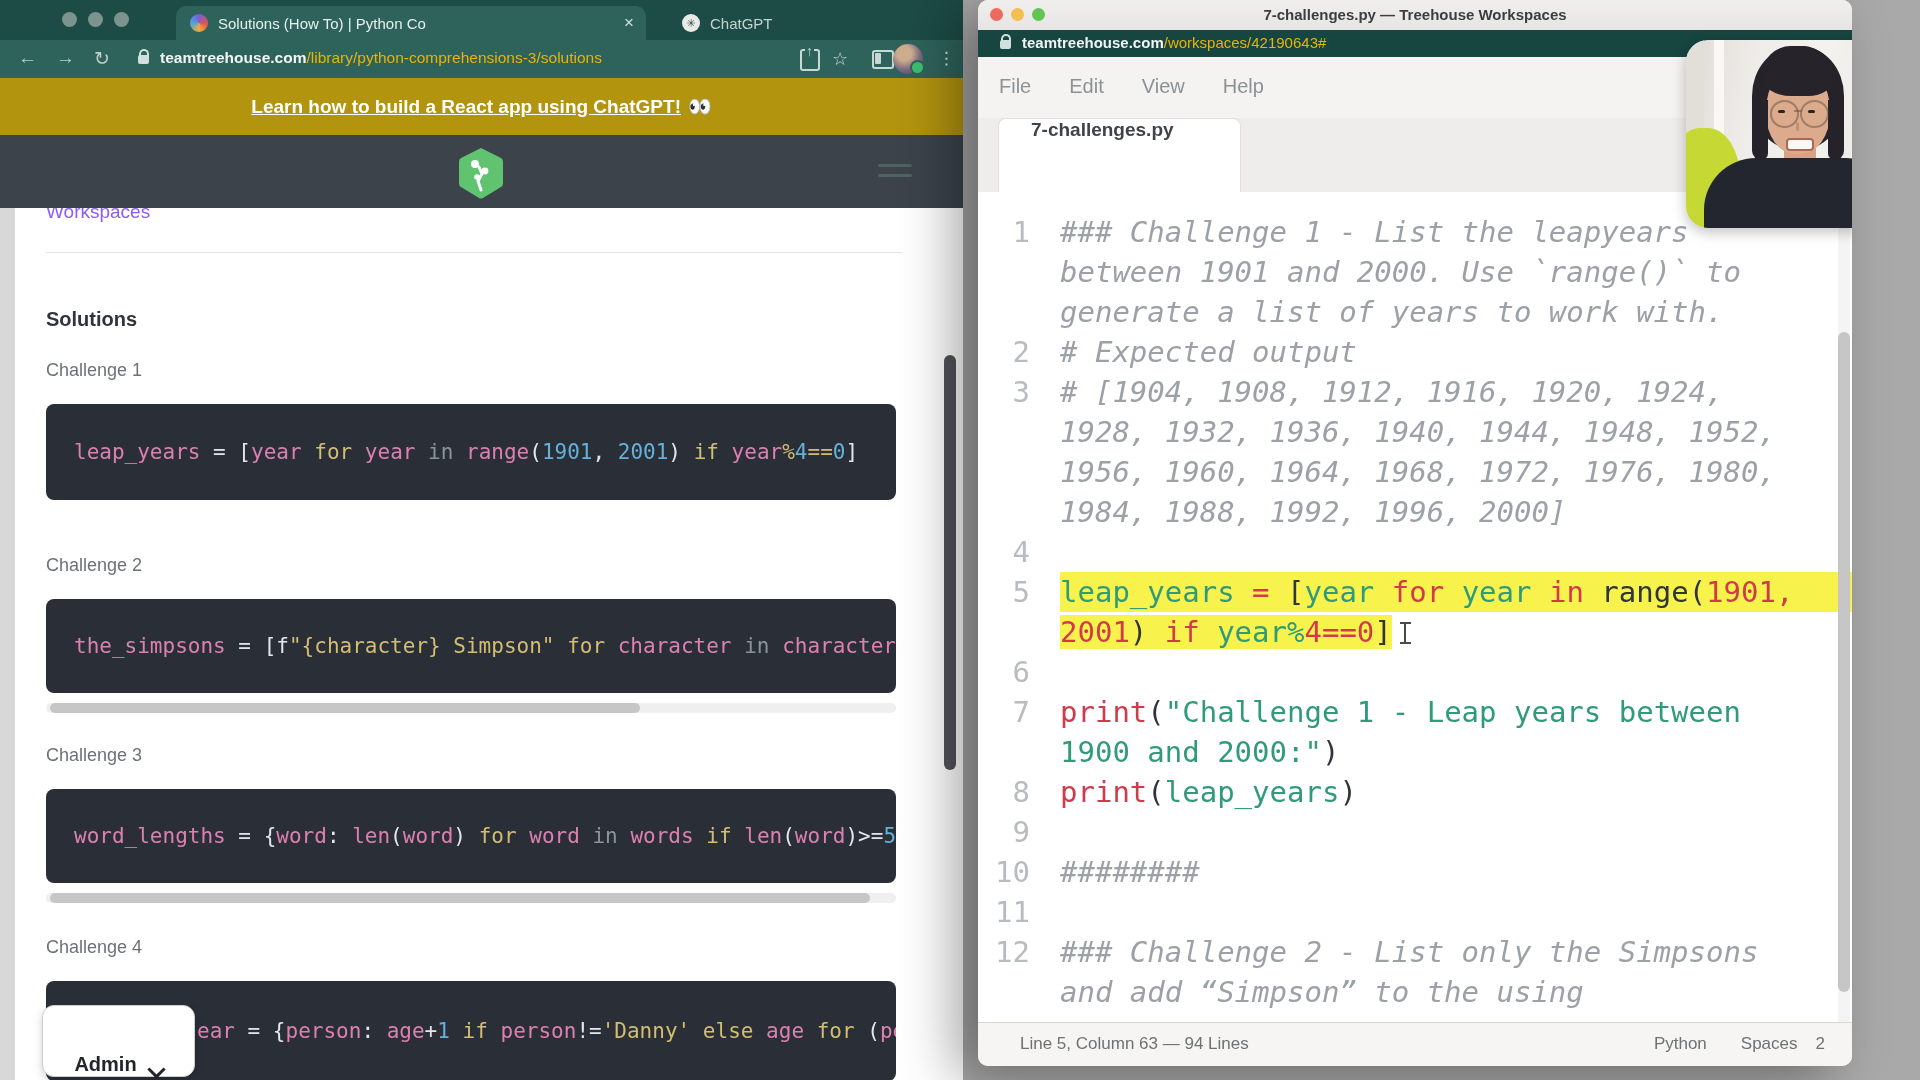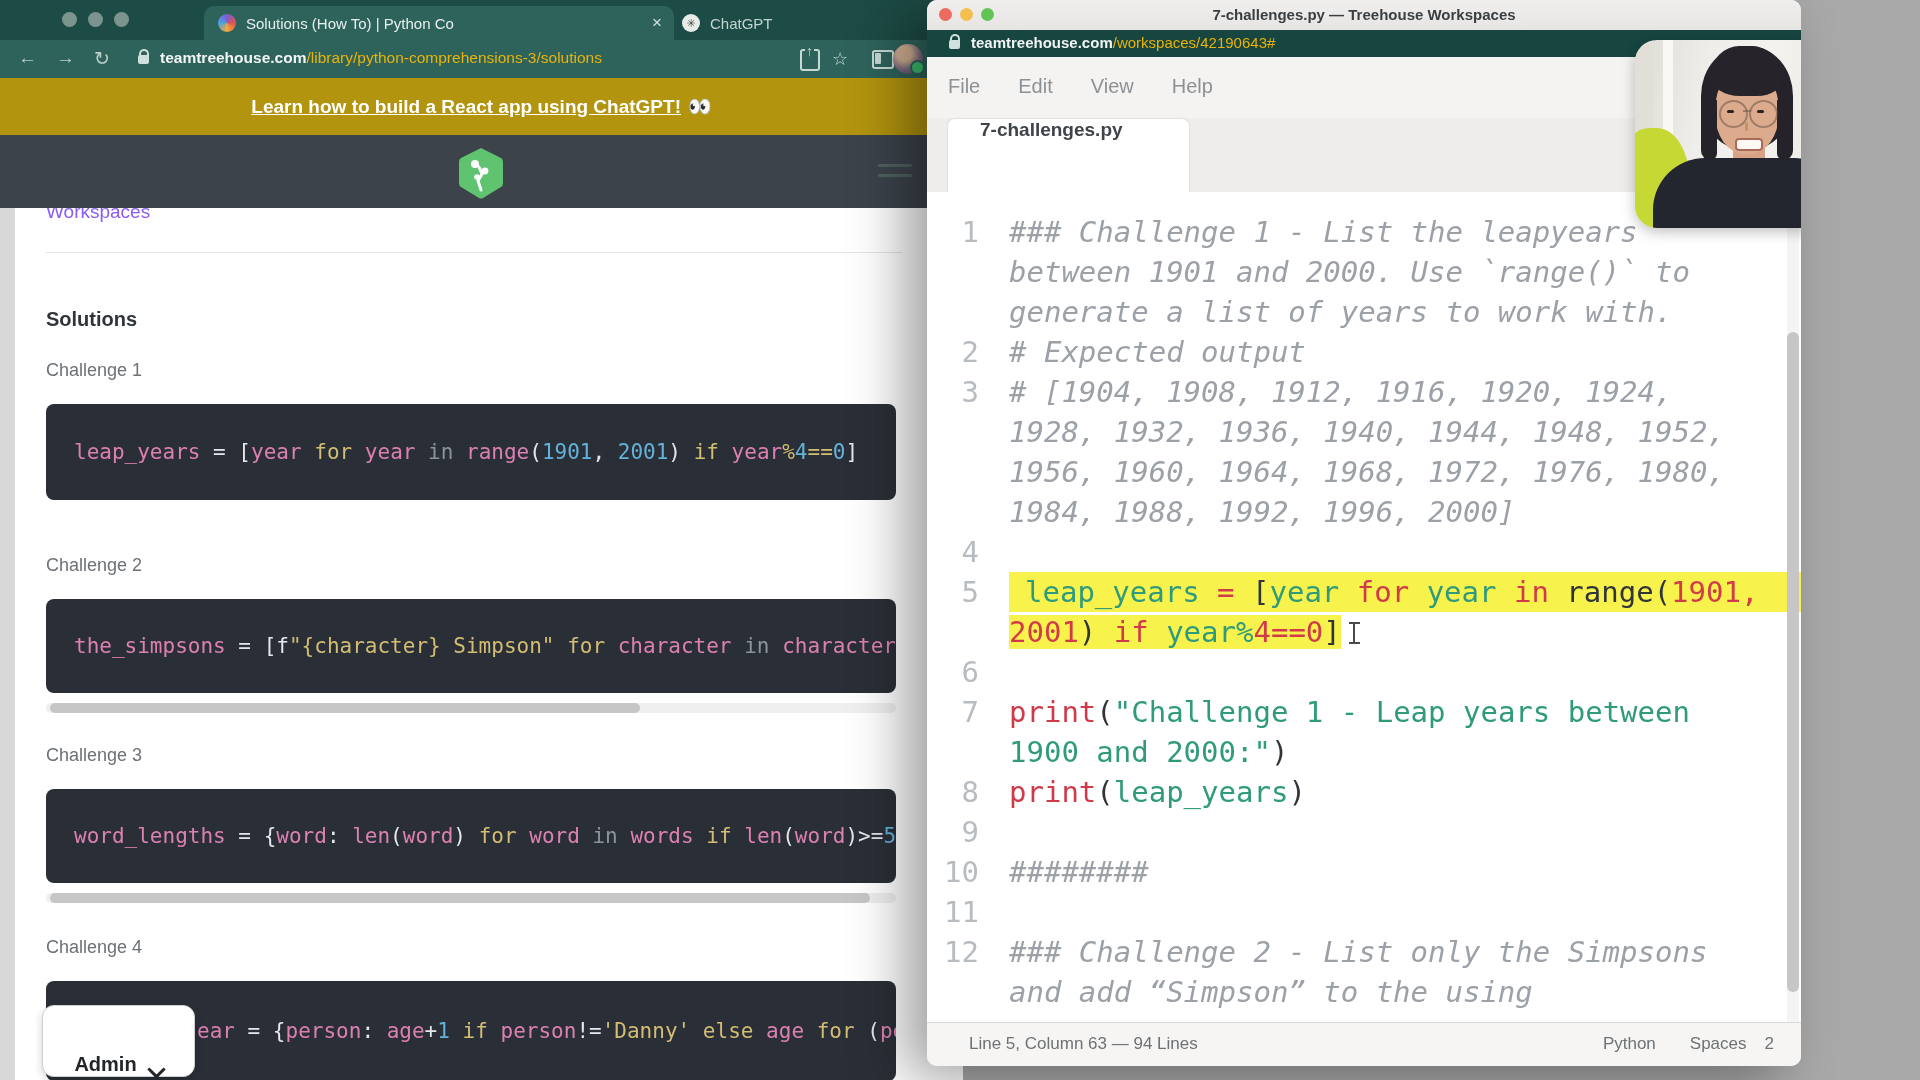--- a/index.html
+++ b/index.html
@@ -48,41 +48,41 @@
   .codeblock{position:absolute;left:0;top:44px;width:850px;background:#2a2f37;border-radius:8px;overflow:hidden;}
   .codepre{position:absolute;left:28px;top:50%;transform:translateY(-50%);margin:0;font-family:"DejaVu Sans Mono",monospace;font-size:21px;white-space:pre;}
   .sbtrack{position:absolute;left:0;top:148px;width:850px;height:10px;background:#efefef;border-radius:5px;}
   .sbthumb{position:absolute;left:4px;top:0;height:10px;background:#c6c6c6;border-radius:5px;}
   .tkv{color:#dc80b2}.tkk{color:#d3bd72}.tkn{color:#64b1d9}.tki{color:#8b939e}.tkw{color:#e3e7ec}
   .leftscroll{position:absolute;left:944px;top:355px;width:12px;height:415px;background:#515459;border-radius:6px;}
   .admin-btn{position:absolute;left:42px;top:797px;width:151px;height:70px;background:#fff;border:1px solid #cfcfcf;border-radius:12px;box-shadow:0 3px 8px rgba(0,0,0,.18);display:flex;align-items:flex-end;justify-content:center;z-index:5;}
   .admin-label{font-size:20px;font-weight:bold;color:#22262a;}
   .chev{width:10px;height:10px;border-right:3px solid #22262a;border-bottom:3px solid #22262a;transform:rotate(45deg);margin-left:13px;margin-top:-5px;}
   
-  #right-win{position:absolute;left:927px;top:0;width:874px;height:1066px;background:#fff;border-radius:10px;overflow:hidden;box-shadow:-22px 12px 55px rgba(0,0,0,.38);z-index:10;}
+  #right-win{position:absolute;left:978px;top:0;width:874px;height:1066px;background:#fff;border-radius:10px;overflow:hidden;box-shadow:-22px 12px 55px rgba(0,0,0,.38);z-index:10;}
   .mactitle{position:absolute;left:0;top:0;width:100%;height:30px;background:linear-gradient(#f0efee,#e6e5e4);border-bottom:1px solid #d4d2d0;}
   .mac-dot{position:absolute;top:8px;width:13px;height:13px;border-radius:50%;}
   .mac-title-text{position:absolute;left:0;top:6px;width:100%;text-align:center;font-size:15px;font-weight:600;color:#3b3e40;}
   .wurlbar{position:absolute;left:0;top:30px;width:100%;height:27px;background:#174540;}
   .wurl{position:absolute;left:44px;top:4px;font-size:15px;white-space:nowrap;}
   .menurow{position:absolute;left:0;top:57px;width:100%;height:61px;background:#f4f3f1;padding:0;}
   .menu-item{display:inline-block;margin-right:38px;font-size:20px;color:#8c9196;font-weight:500;}
   .menurow-inner{position:absolute;left:21px;top:18px;}
   .wtabstrip{position:absolute;left:0;top:118px;width:100%;height:74px;background:#efedeb;border-bottom:1px solid #ddd9d5;}
   .wtab{position:absolute;left:20px;top:0;width:241px;height:74px;background:#fff;border-radius:8px 8px 0 0;border:1px solid #e3e0dc;border-bottom:none;display:flex;align-items:flex-start;}
   .wtab-label{margin-left:32px;font-size:19px;font-weight:bold;color:#3f444a;}
   .editor{position:absolute;left:0;top:192px;width:100%;height:830px;background:#fff;overflow:hidden;}
   .erows{padding-top:20px;}
   .erow{display:flex;line-height:40px;font-family:"DejaVu Sans Mono",monospace;font-size:29px;white-space:pre;}
   .lnum{flex:0 0 52px;text-align:right;margin-right:30px;color:#b7bcc1;}
   .ecode{flex:1;min-width:0;}
   .er{color:#d13a49}.et{color:#2f9b7a}.es{color:#2f9b7a}.eb{color:#30353a}
   .ec{color:#9ba1a7;font-style:italic;}
   .hl{background:#f8f24d;}
-  .hlfull{display:block;padding-left:16px;}
+  .hlfull{display:block;}
   .ibeam{display:inline-block;width:11px;height:22px;margin-left:8px;vertical-align:-2px;
     background:linear-gradient(#4a4a4a,#4a4a4a) top center/11px 2px no-repeat,
                linear-gradient(#4a4a4a,#4a4a4a) bottom center/11px 2px no-repeat,
                linear-gradient(#4a4a4a,#4a4a4a) center/2px 100% no-repeat;}
   .edscroll-track{position:absolute;right:2px;top:192px;width:12px;height:830px;background:#f4f4f4;}
   .edscroll-thumb{position:absolute;right:2px;top:332px;width:12px;height:660px;background:#c6c6c6;border-radius:6px;}
   .statusbar{position:absolute;left:0;top:1022px;width:100%;height:44px;background:#f6f5f3;border-top:1px solid #dbd8d4;}
   .status-left{position:absolute;left:42px;top:11px;font-size:17px;color:#6d7276;}
   .status-right{position:absolute;right:27px;top:11px;font-size:17px;color:#6d7276;display:flex;}
   .st-gap1{margin-right:34px;}.st-gap2{margin-right:18px;}
@@ -109,21 +109,21 @@
 </head>
 <body>
 
 <div id="screen">
 
   <div id="left-win">
     <div class="tabstrip">
       <div class="tl-dot" style="left:62px"></div>
       <div class="tl-dot" style="left:88px"></div>
       <div class="tl-dot" style="left:114px"></div>
-      <div class="tab tab-active" style="left:204px;width:470px">
+      <div class="tab tab-active" style="left:176px;width:470px">
         <span class="favicon fav-course"></span>
         <span class="tab-title">Solutions (How To) | Python Co</span>
         <span class="tab-close">×</span>
       </div>
       <div class="tab" style="left:668px;width:465px">
         <span class="favicon fav-gpt">✳</span>
         <span class="tab-title tab-title-dim">ChatGPT</span>
       </div>
     </div>
     <div class="toolbar">

